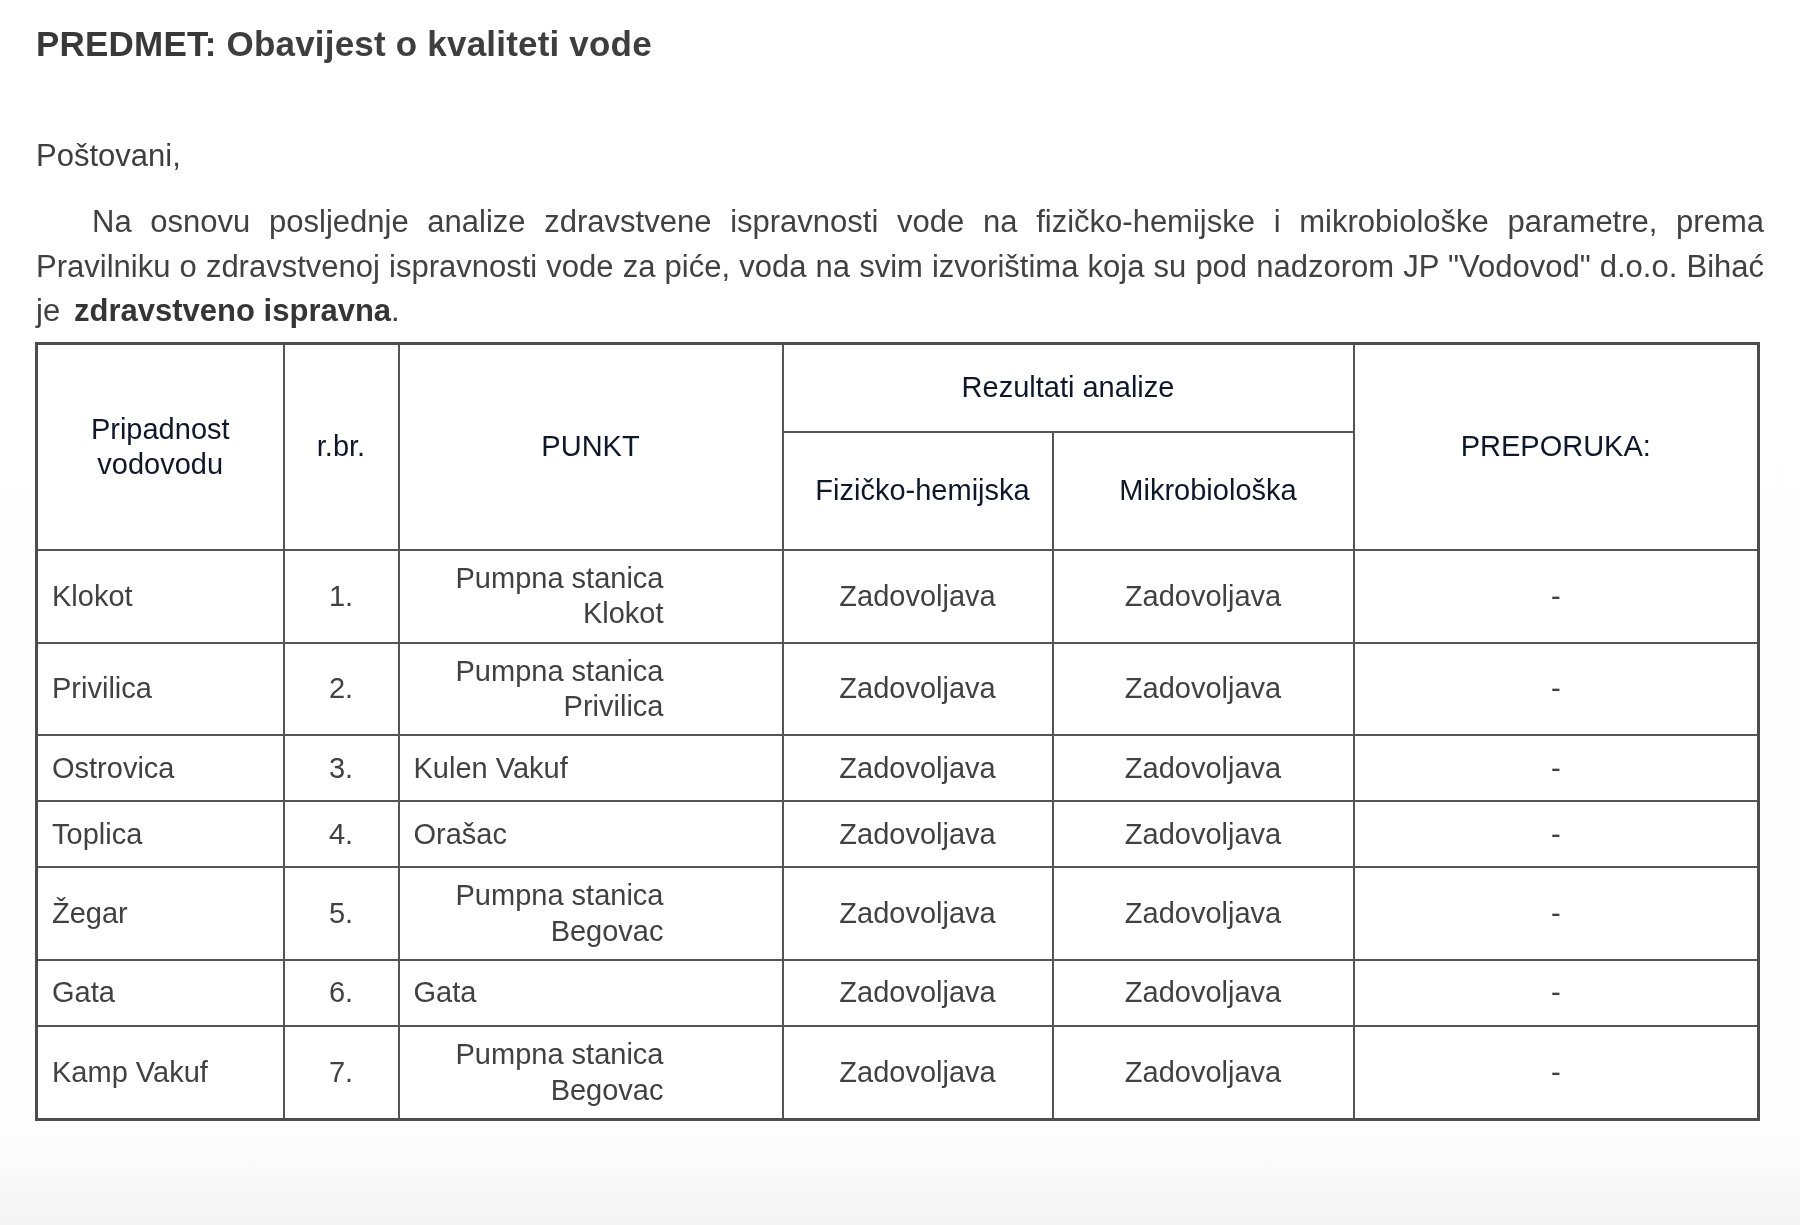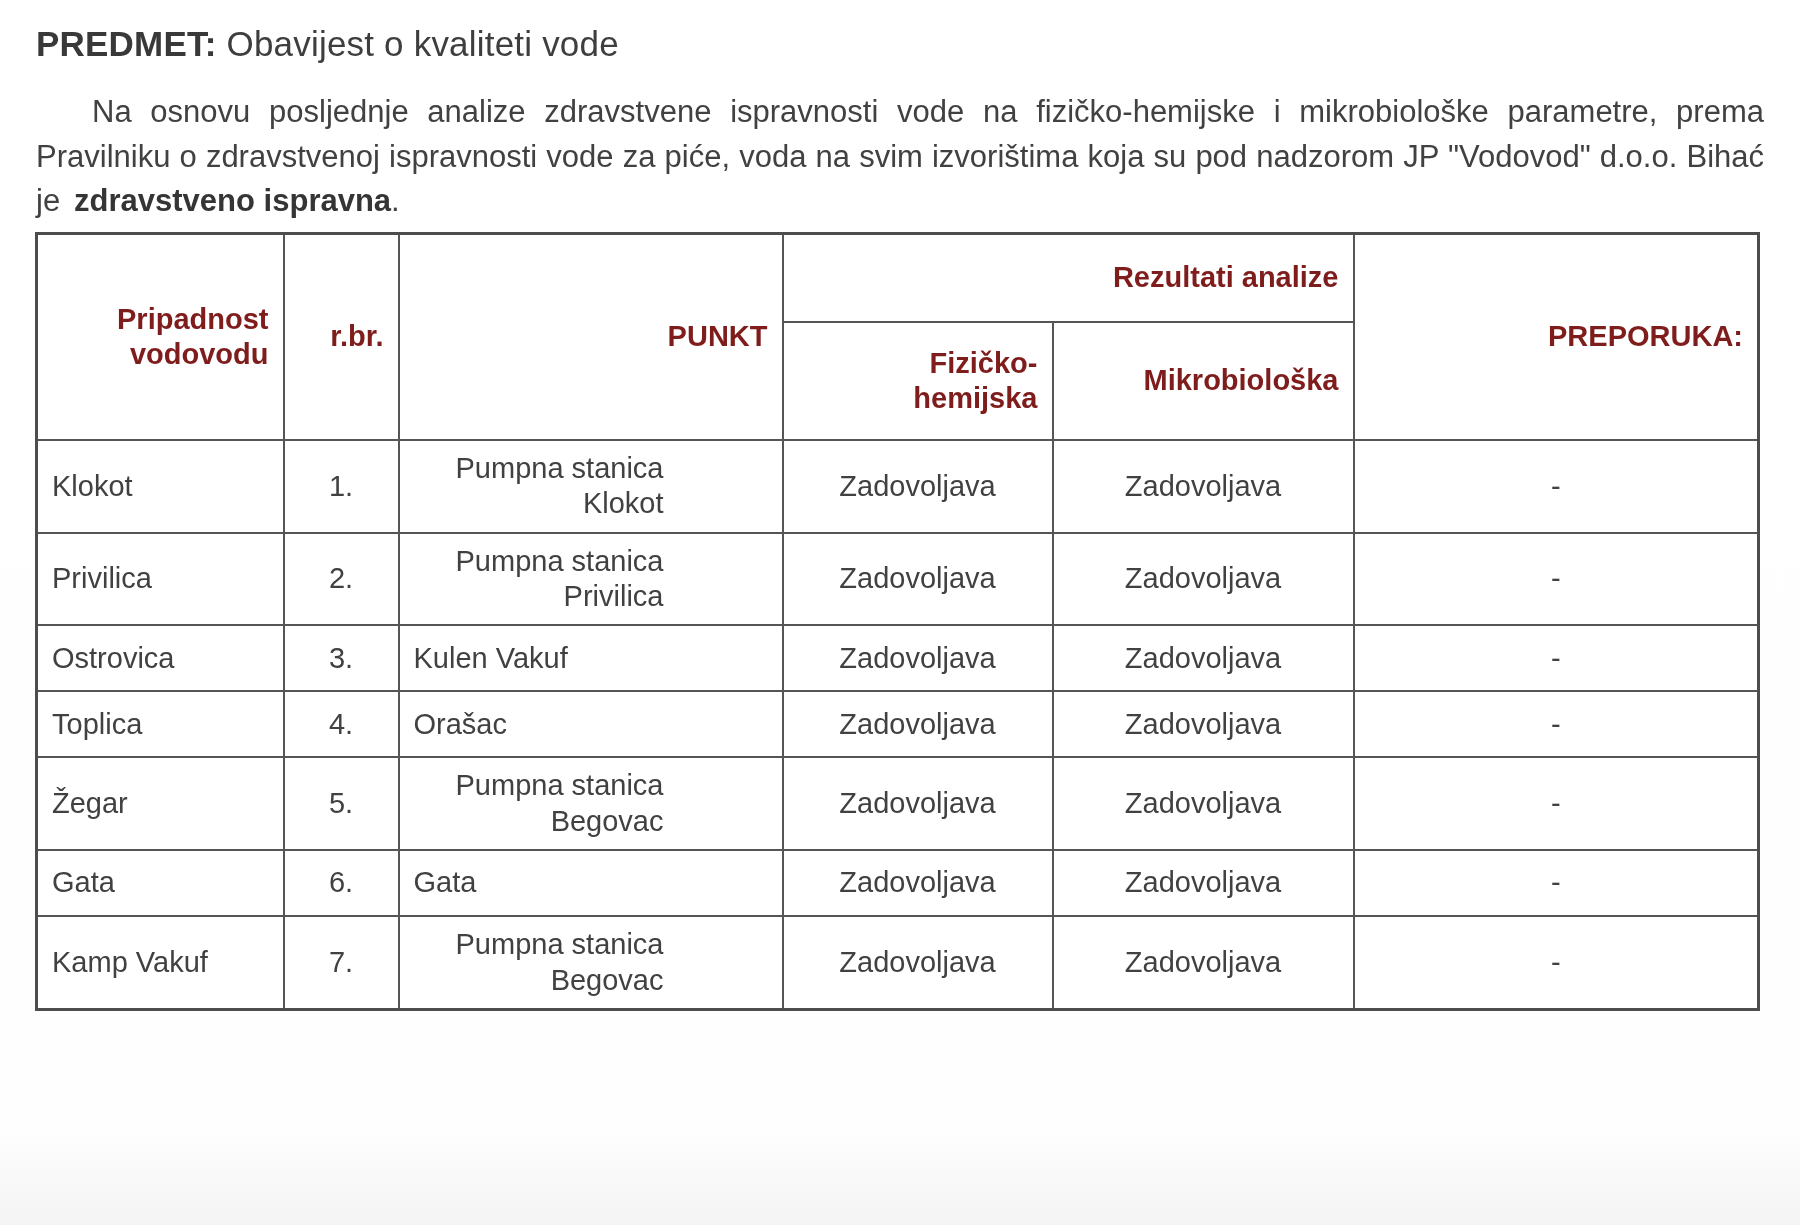--- a/index.html
+++ b/index.html
@@ -26,21 +26,21 @@
   .subject-line {
     font-size: 35px;
     letter-spacing: 0.2px;
     white-space: nowrap;
   }
   .subject-label {
     font-weight: bold;
     color: #393939;
   }
   .subject-text {
-    font-weight: normal;
+    font-weight: bold;
     margin-left: 10px;
   }
   .greeting {
     margin-top: 74px;
     font-size: 31px;
   }
   .body-paragraph {
     margin-top: 26px;
     font-size: 31px;
     line-height: 1.44;
@@ -73,23 +73,23 @@
     border: 2px solid #555555;
     vertical-align: middle;
     padding: 10px 14px;
     line-height: 1.22;
     background: #fff;
   }
   table.results {
     border: 3px solid #4d4d4d;
   }
   th.h-main {
-    font-weight: bold;
-    text-align: right;
-    color: #7f1d1d;
+    font-weight: normal;
+    text-align: center;
+    color: #0f172a;
   }
   tr.header-row-1 th { height: 66px; }
   tr.header-row-2 th { height: 96px; padding-left: 24px; }
   td.c-vodovod { text-align: left; padding-left: 18px; }
   td.c-rbr    { text-align: center; }
   td.c-punkt  { text-align: left; padding-left: 20px; }
   td.c-punkt .punkt-inner {
     display: inline-block;
     max-width: 250px;
     text-align: right;
@@ -100,20 +100,21 @@
 </style>
 </head>
 <body>
 
 <div class="page">
 
   <div class="subject-line">
     <span class="subject-label">PREDMET:</span><span class="subject-text">Obavijest o kvaliteti vode</span>
   </div>
 
+  <div class="greeting">Poštovani,</div>
 
   <div class="body-paragraph">
     <span>Na osnovu posljednje analize zdravstvene ispravnosti vode na fizičko-hemijske i mikrobiološke parametre, prema Pravilniku o zdravstvenoj ispravnosti vode za piće, voda na svim izvorištima koja su pod nadzorom JP "Vodovod" d.o.o. Bihać je</span><span class="bold-inline">zdravstveno ispravna</span><span>.</span>
   </div>
 
 
   <table class="results">
     <colgroup>
       <col style="width:247px">
       <col style="width:115px">

